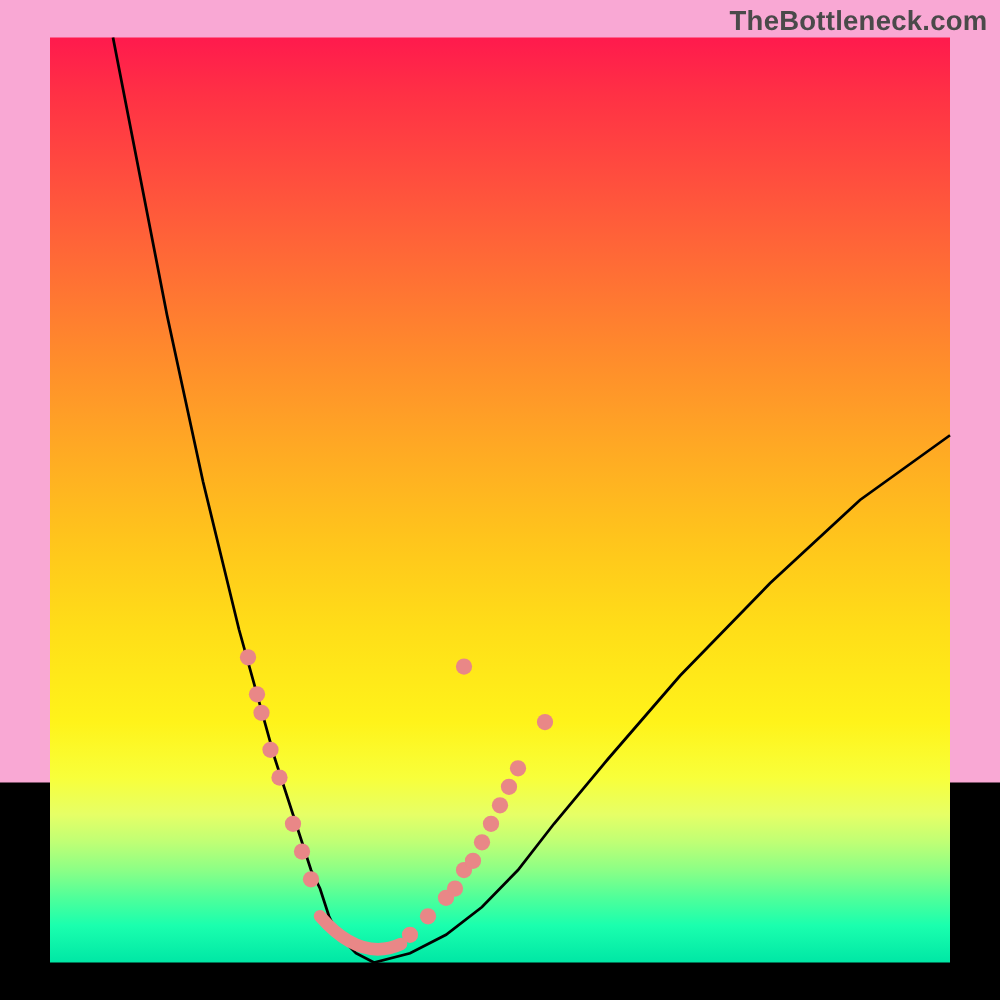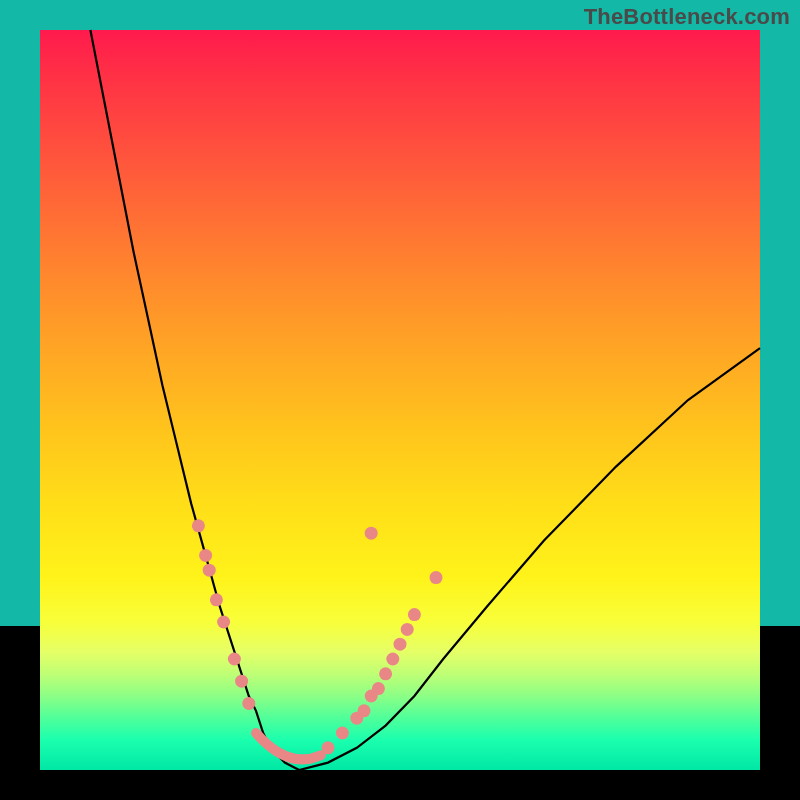--- a/index.html
+++ b/index.html
@@ -8,21 +8,21 @@
     width: 800px;
     height: 800px;
     overflow: hidden;
     font-family: Arial, Helvetica, sans-serif;
     background: #000;
   }
   .stage {
     position: relative;
     width: 800px;
     height: 626px;
-    background: #14b8a6;
+    background: #f9a8d4;
   }
   .watermark {
     position: absolute;
     top: 4px;
     right: 10px;
     color: #4a4a4a;
     font-size: 22px;
     font-weight: 600;
     letter-spacing: 0.2px;
     z-index: 50;

